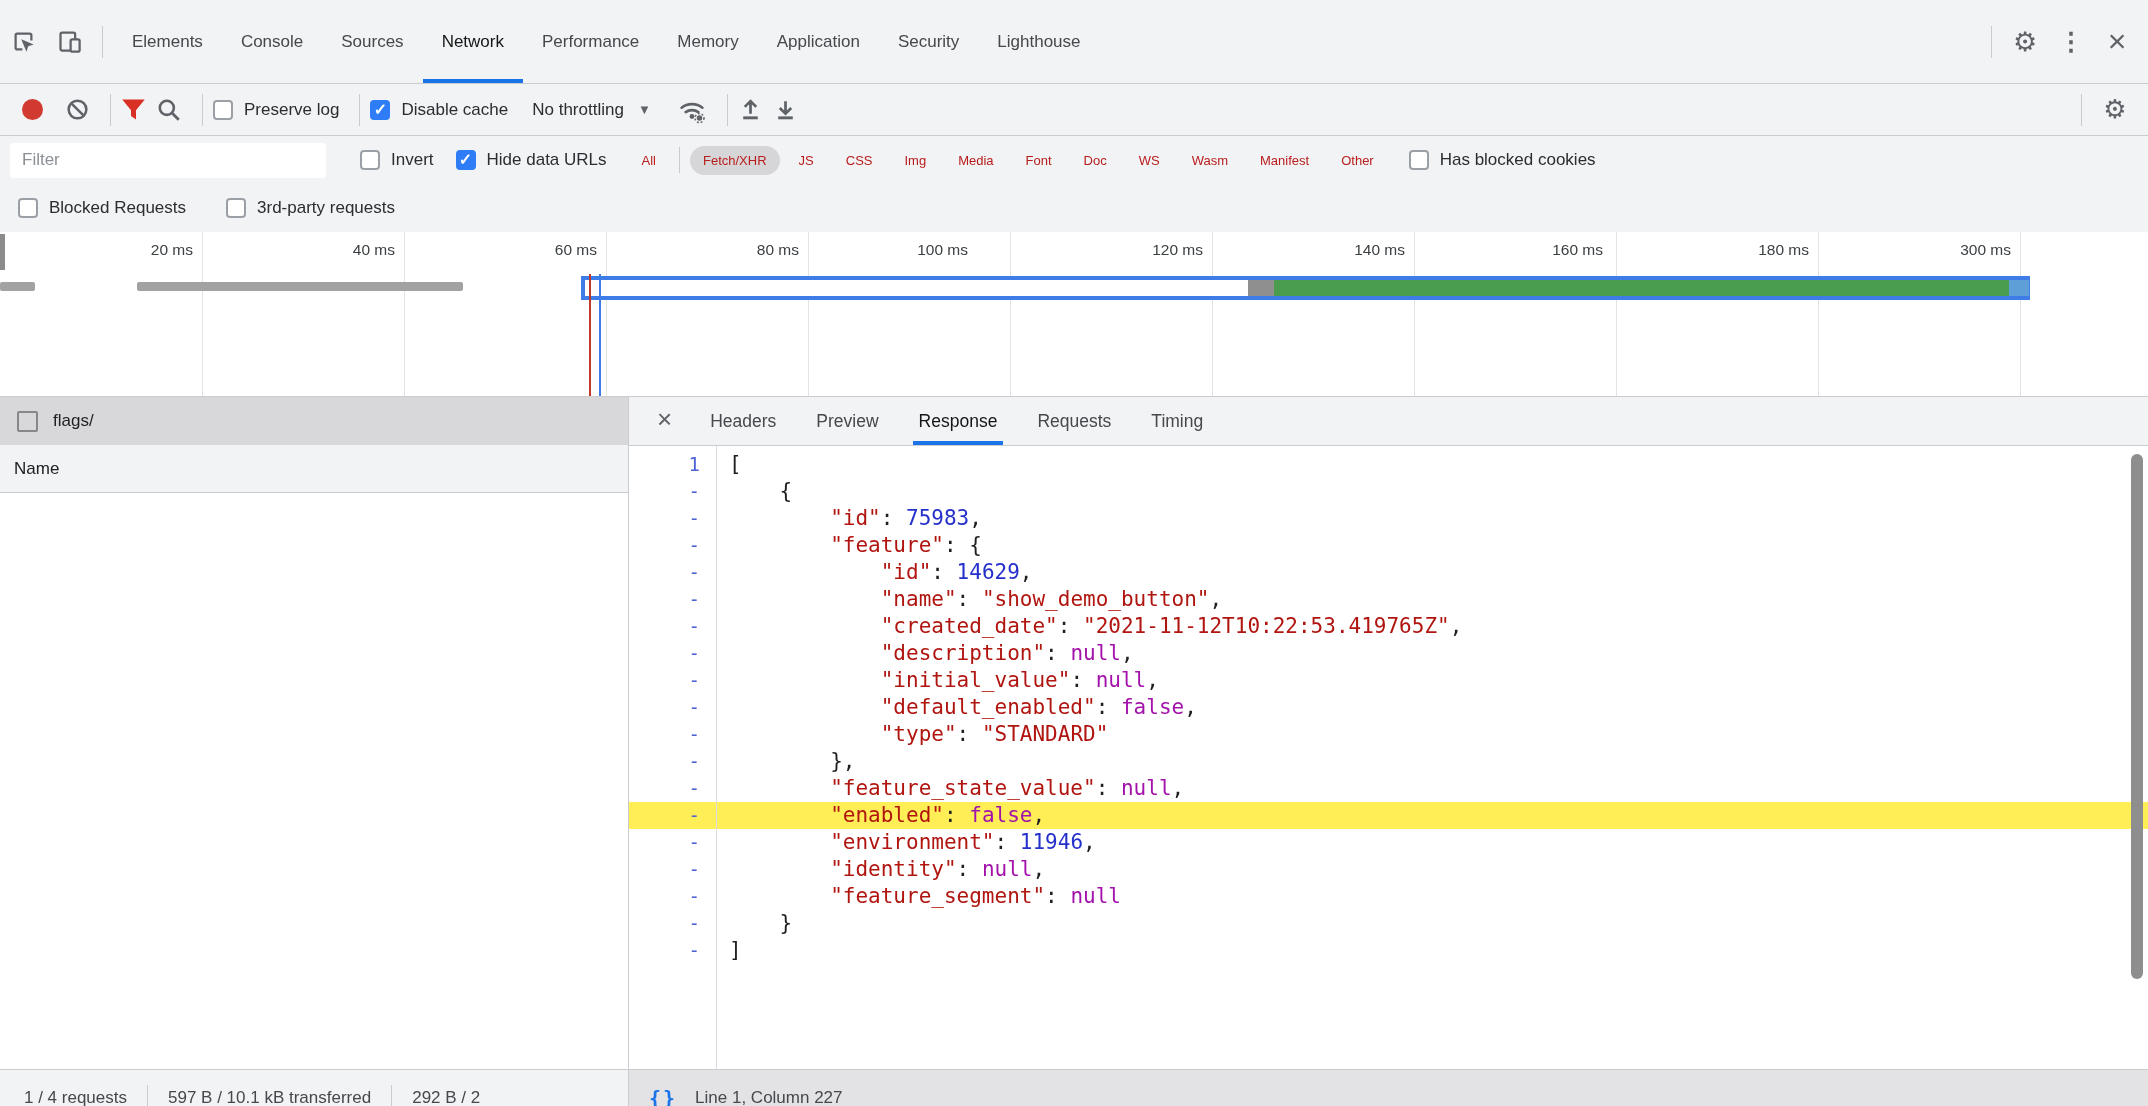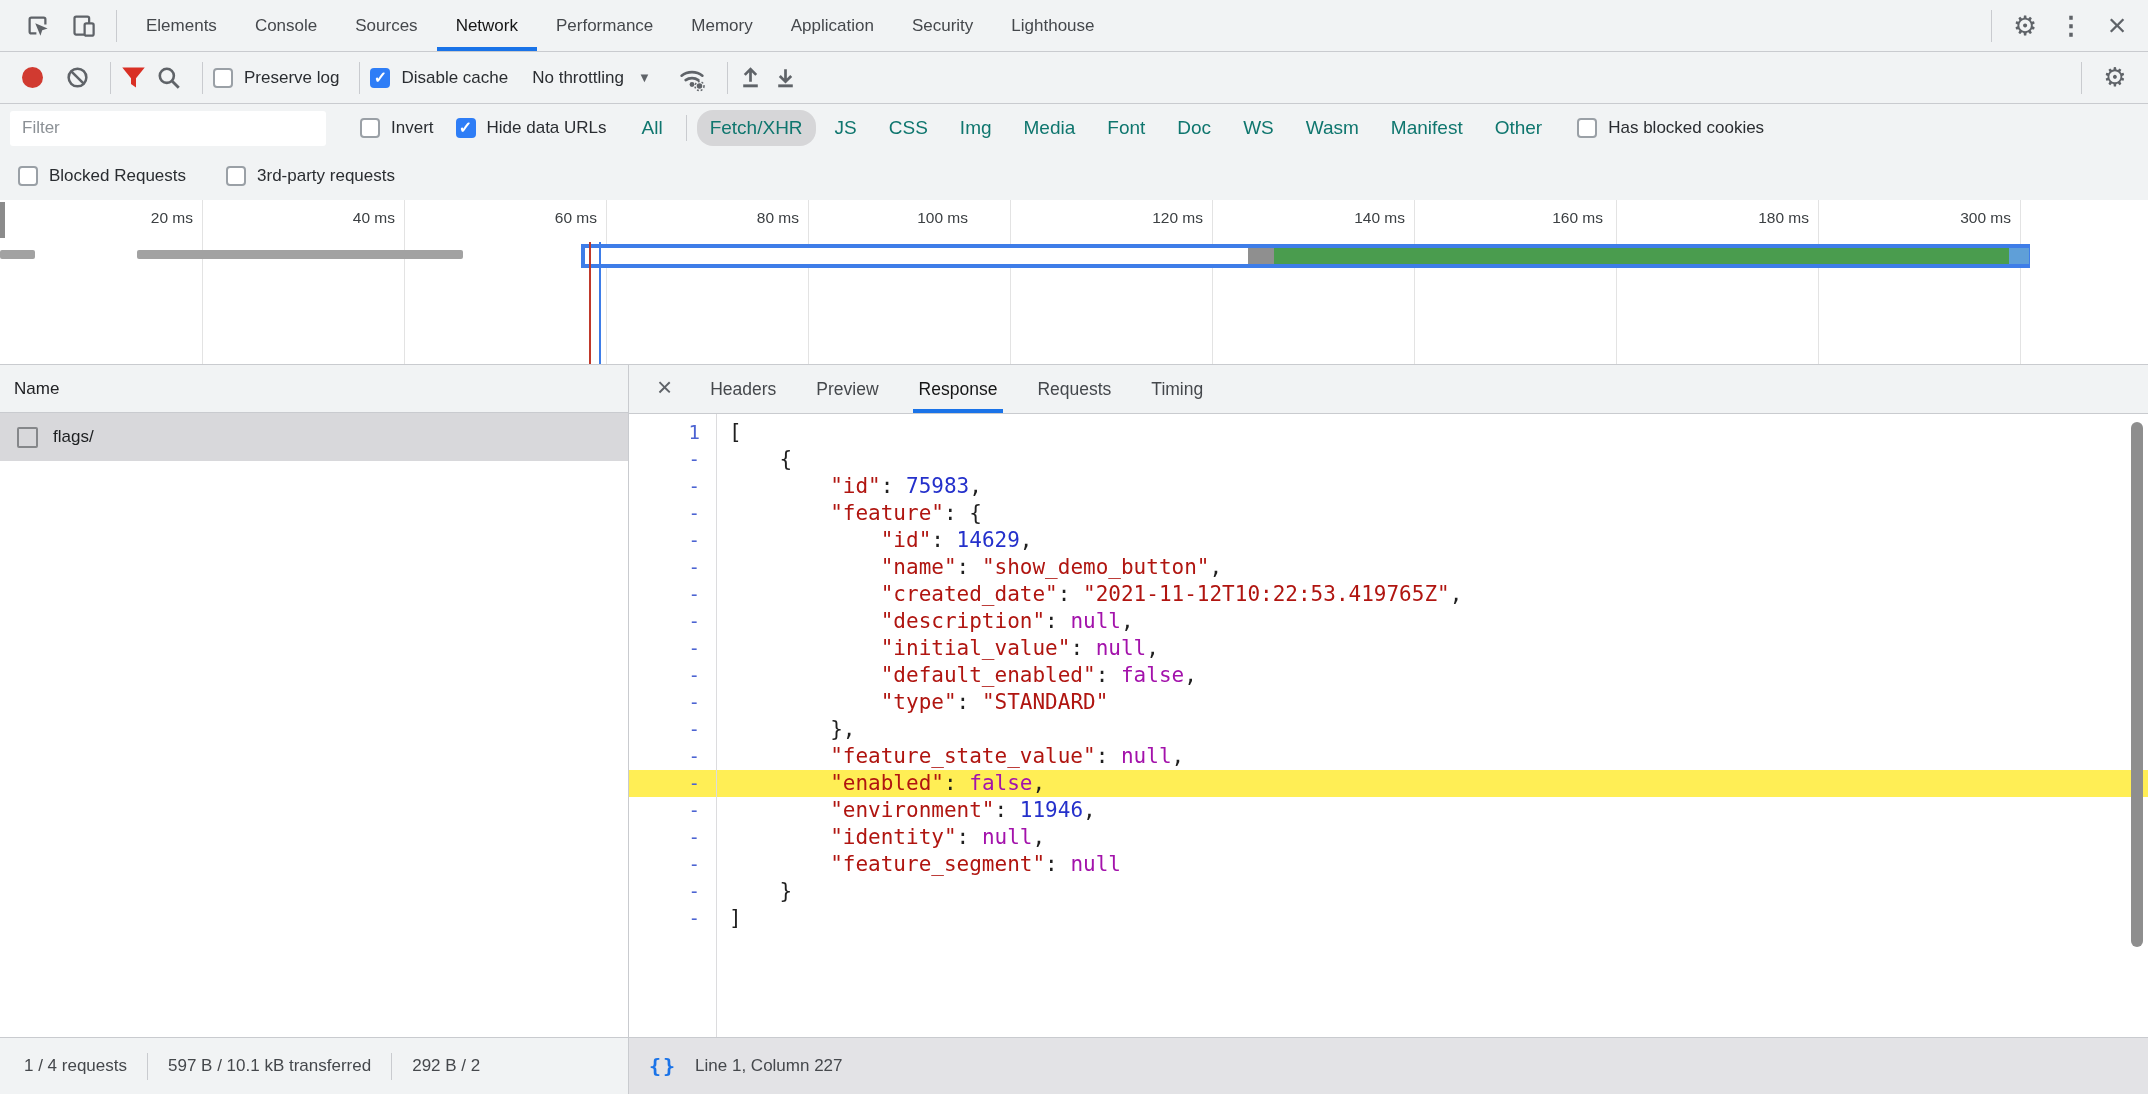--- a/index.html
+++ b/index.html
@@ -5,21 +5,21 @@
   * { box-sizing: border-box; margin: 0; padding: 0; }
   html,body { background:#fff; }
   body { font-family: "Liberation Sans", sans-serif; color:#202124; }
   #devtools { position:relative; width:2148px; height:1106px; background:#fff; overflow:hidden; }
 
   
   .bar { display:flex; align-items:center; background:#f1f3f4; }
   .vdiv { width:1px; height:32px; background:#c9cbcf; margin:0 10px; flex:none; }
 
   
-  #tabbar { height:52px; border-bottom:1px solid #c9cbcf; padding-left:14px; }
+  #tabbar { height:84px; border-bottom:1px solid #c9cbcf; }
   .icon-btn { width:46px; height:100%; display:flex; align-items:center; justify-content:center; flex:none; }
   .main-tab { height:100%; display:flex; align-items:center; padding:0 19px; font-size:17px; color:#45484c; position:relative; white-space:nowrap; }
   .main-tab.active { color:#161616; box-shadow: inset 0 -4px 0 #1a73e8; }
   #tabbar-right { margin-left:auto; display:flex; align-items:center; height:100%; padding-right:8px; }
   .glyph { color:#5f6368; }
 
   
   #toolbar2 { height:52px; border-bottom:1px solid #c9cbcf; padding-left:16px; }
   .tb-item { display:flex; align-items:center; margin-right:10px; flex:none; }
   .record-dot { width:21px; height:21px; border-radius:50%; background:#d13a30; margin:0 12px 0 6px; }
@@ -27,21 +27,21 @@
   .cb { width:20px; height:20px; border-radius:4px; border:2px solid #9aa0a6; background:#fff; margin-right:11px; flex:none; position:relative; }
   .cb.checked { border:none; background:#2e7df6; }
   .cb.checked::after { content:"✓"; position:absolute; left:0; top:0; width:20px; height:20px; color:#fff; font-size:16px; font-weight:bold; line-height:20px; text-align:center; }
   .caret { font-size:13px; color:#5f6368; margin-left:14px; }
   #toolbar2-right { margin-left:auto; display:flex; align-items:center; height:100%; padding-right:10px; }
 
   
   #filterbar { height:48px; padding-left:10px; }
   #filter-input { width:316px; height:35px; border:none; outline:none; border-radius:3px; background:#fff; font-size:17px; padding:0 12px; color:#202124; font-family:"Liberation Sans", sans-serif; margin-right:34px; }
   #filter-input::placeholder { color:#8b9095; }
-  .chip { font-size:19px; color:#0f766e; padding:7px 13px; border-radius:16px; margin-right:6px; white-space:nowrap; }
+  .chip { font-size:13px; color:#b91c1c; padding:7px 13px; border-radius:16px; margin-right:6px; white-space:nowrap; }
   .chip.active { background:#d6d6d8; }
   .chip-div { width:1px; height:26px; background:#c9cbcf; margin:0 10px 0 4px; }
   #filterbar .cb-group { display:flex; align-items:center; margin-right:22px; }
 
   
   #optionsbar { height:48px; padding-left:18px; }
   #optionsbar .cb-group { display:flex; align-items:center; margin-right:40px; }
 
   
   #overview { position:relative; height:165px; border-bottom:1px solid #c9cbcf; background:#fff; overflow:hidden; }
@@ -257,26 +257,26 @@
         <div class="seg" style="width: 25.25px; background: rgb(143, 143, 143);"></div>
         <div class="seg" style="width: 735.28px; background: rgb(74, 156, 78);"></div>
         <div class="seg" style="width: 20.2px; background: rgb(95, 159, 216);"></div>
       </div>
       <div class="marker" style="left: 588.83px; background: rgb(192, 57, 43);"></div>
       <div class="marker" style="left: 598.93px; background: rgb(62, 125, 232);"></div>
     </div>
 
   <div id="main">
     <div id="left-pane">
-      <div id="name-header">
-        <span>Name</span>
-      </div>
       <div id="request-row">
         <span class="doc-square"></span>
         <span>flags/</span>
+      </div>
+      <div id="name-header">
+        <span>Name</span>
       </div>
     </div>
 
     <div id="right-pane">
       <div id="detail-tabs">
         <span id="detail-close">×</span>
         <div id="dtabs" style="display:flex;height:100%">
             <div class="dtab">Headers</div>
             <div class="dtab">Preview</div>
             <div class="dtab active">Response</div>

